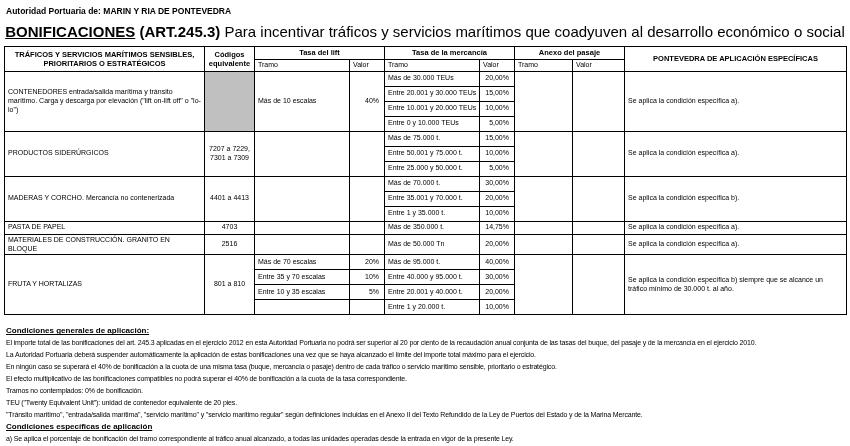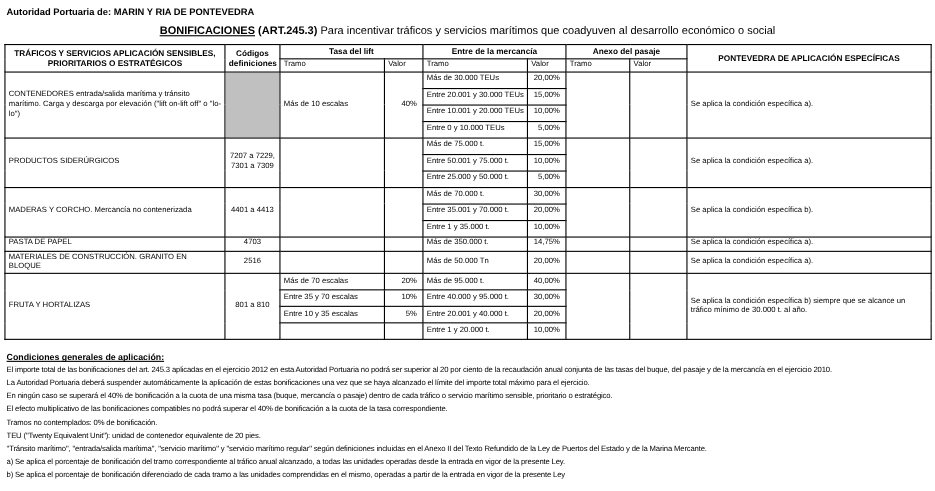--- a/index.html
+++ b/index.html
@@ -4,21 +4,21 @@
 <style>
   * { box-sizing: border-box; }
   html, body { margin: 0; padding: 0; background: #fff; }
   body {
     width: 850px; height: 446px; overflow: hidden;
     font-family: "Liberation Sans", sans-serif; color: #000;
   }
   .page { padding: 4px 4px 0 4px; border-radius: 31px; }
 
   .authority-line { font-size: 8.5px; font-weight: bold; padding: 2px 0 0 2px; }
-  .doc-title { text-align: center; font-size: 10px; margin: 7px 0 6px 0; }
+  .doc-title { text-align: center; font-size: 15px; margin: 7px 0 6px 0; }
   .t-bold { font-weight: bold; }
   .t-underline { text-decoration: underline; }
 
   table { border-collapse: collapse; width: 842px; table-layout: fixed; }
   th, td {
     border: 1px solid #000;
     padding: 1px 3px;
     vertical-align: middle;
     overflow: hidden;
     line-height: 1.25;
@@ -69,24 +69,24 @@
         <col style="width:35px">
       <col style="width:95px">
         <col style="width:35px">
       <col style="width:58px">
         <col style="width:52px">
       <col style="width:222px">
     </colgroup>
 
     <tbody>
         <tr class="hg">
-      <th rowspan="2">TRÁFICOS Y SERVICIOS APLICACIÓN SENSIBLES, PRIORITARIOS O ESTRATÉGICOS</th>
-      <th rowspan="2">Códigos definiciones</th>
+      <th rowspan="2">TRÁFICOS Y SERVICIOS MARÍTIMOS SENSIBLES, PRIORITARIOS O ESTRATÉGICOS</th>
+      <th rowspan="2">Códigos equivalente</th>
       <th colspan="2">Tasa del lift</th>
-      <th colspan="2">Entre de la mercancía</th>
+      <th colspan="2">Tasa de la mercancía</th>
       <th colspan="2">Anexo del pasaje</th>
       <th rowspan="2">PONTEVEDRA DE APLICACIÓN ESPECÍFICAS</th>
     </tr>
     <tr class="hs">
       <th class="sub">Tramo</th>
       <th class="sub">Valor</th>
       <th class="sub">Tramo</th>
       <th class="sub">Valor</th>
       <th class="sub">Tramo</th>
       <th class="sub">Valor</th>
@@ -214,17 +214,18 @@
 
   <div class="footer">
     <div class="fheading">Condiciones generales de aplicación:</div>
     <div class="fline">El importe total de las bonificaciones del art. 245.3 aplicadas en el ejercicio 2012 en esta Autoridad Portuaria no podrá ser superior al 20 por ciento de la recaudación anual conjunta de las tasas del buque, del pasaje y de la mercancía en el ejercicio 2010.</div>
     <div class="fline">La Autoridad Portuaria deberá suspender automáticamente la aplicación de estas bonificaciones una vez que se haya alcanzado el límite del importe total máximo para el ejercicio.</div>
     <div class="fline">En ningún caso se superará el 40% de bonificación a la cuota de una misma tasa (buque, mercancía o pasaje) dentro de cada tráfico o servicio marítimo sensible, prioritario o estratégico.</div>
     <div class="fline">El efecto multiplicativo de las bonificaciones compatibles no podrá superar el 40% de bonificación a la cuota de la tasa correspondiente.</div>
     <div class="fline">Tramos no contemplados: 0% de bonificación.</div>
     <div class="fline">TEU ("Twenty Equivalent Unit"): unidad de contenedor equivalente de 20 pies.</div>
     <div class="fline">"Tránsito marítimo", "entrada/salida marítima", "servicio marítimo" y "servicio marítimo regular" según definiciones incluidas en el Anexo II del Texto Refundido de la Ley de Puertos del Estado y de la Marina Mercante.</div>
+    <div class="fheading">Condiciones específicas de aplicación</div>
     <div class="fline">a) Se aplica el porcentaje de bonificación del tramo correspondiente al tráfico anual alcanzado, a todas las unidades operadas desde la entrada en vigor de la presente Ley.</div>
     <div class="fline">b) Se aplica el porcentaje de bonificación diferenciado de cada tramo a las unidades comprendidas en el mismo, operadas a partir de la entrada en vigor de la presente Ley</div>
   </div>
 
 </div>
 
 </body></html>

